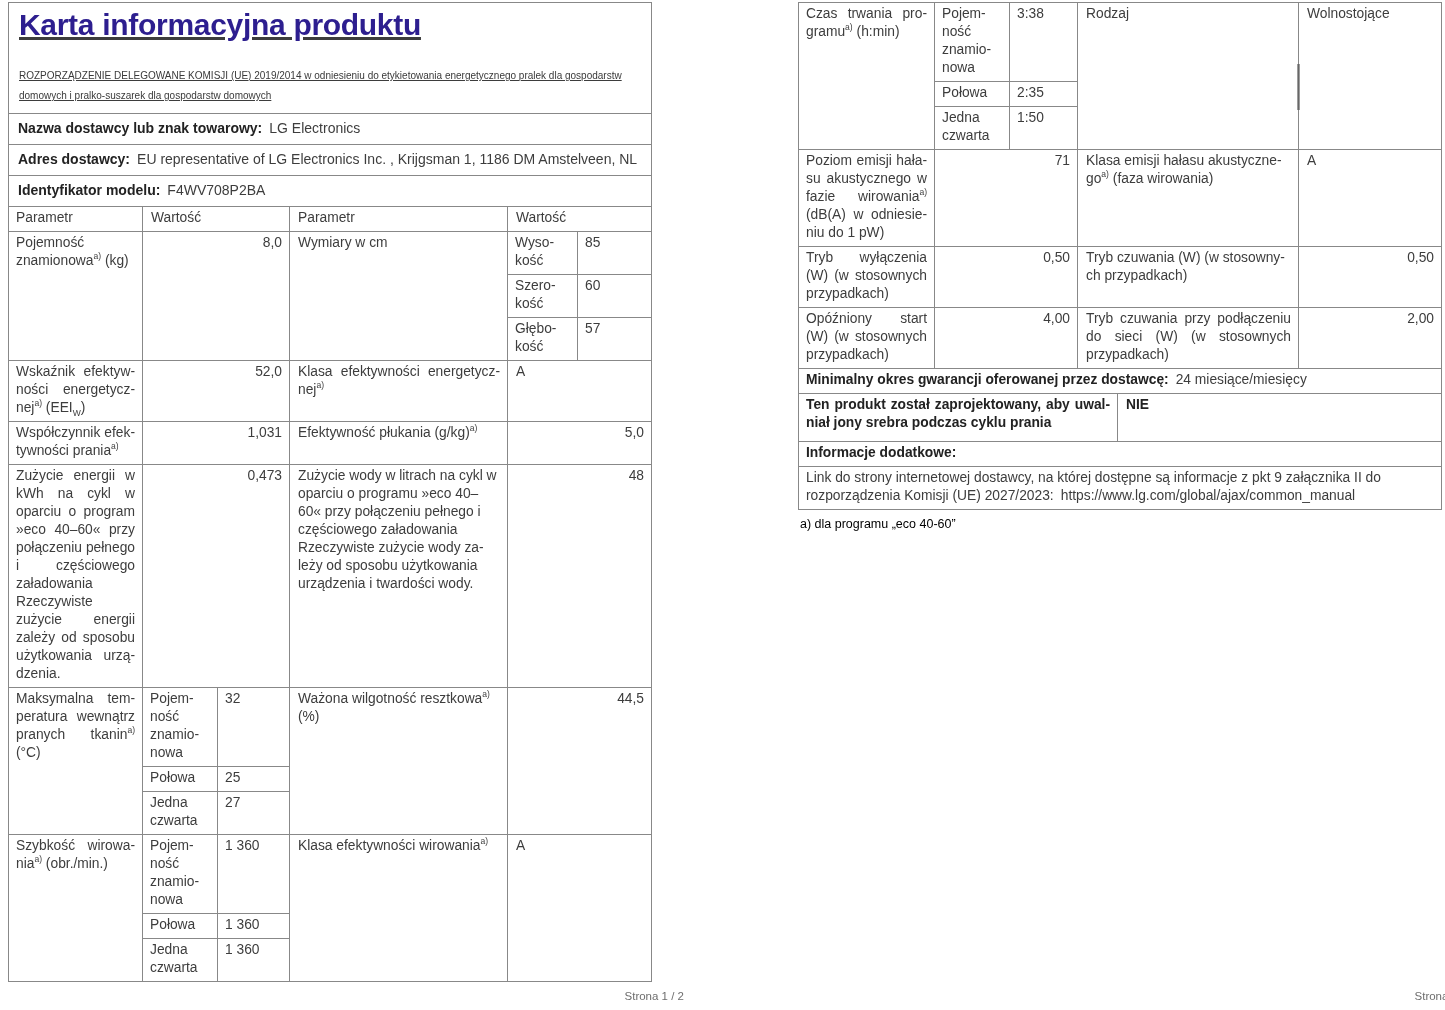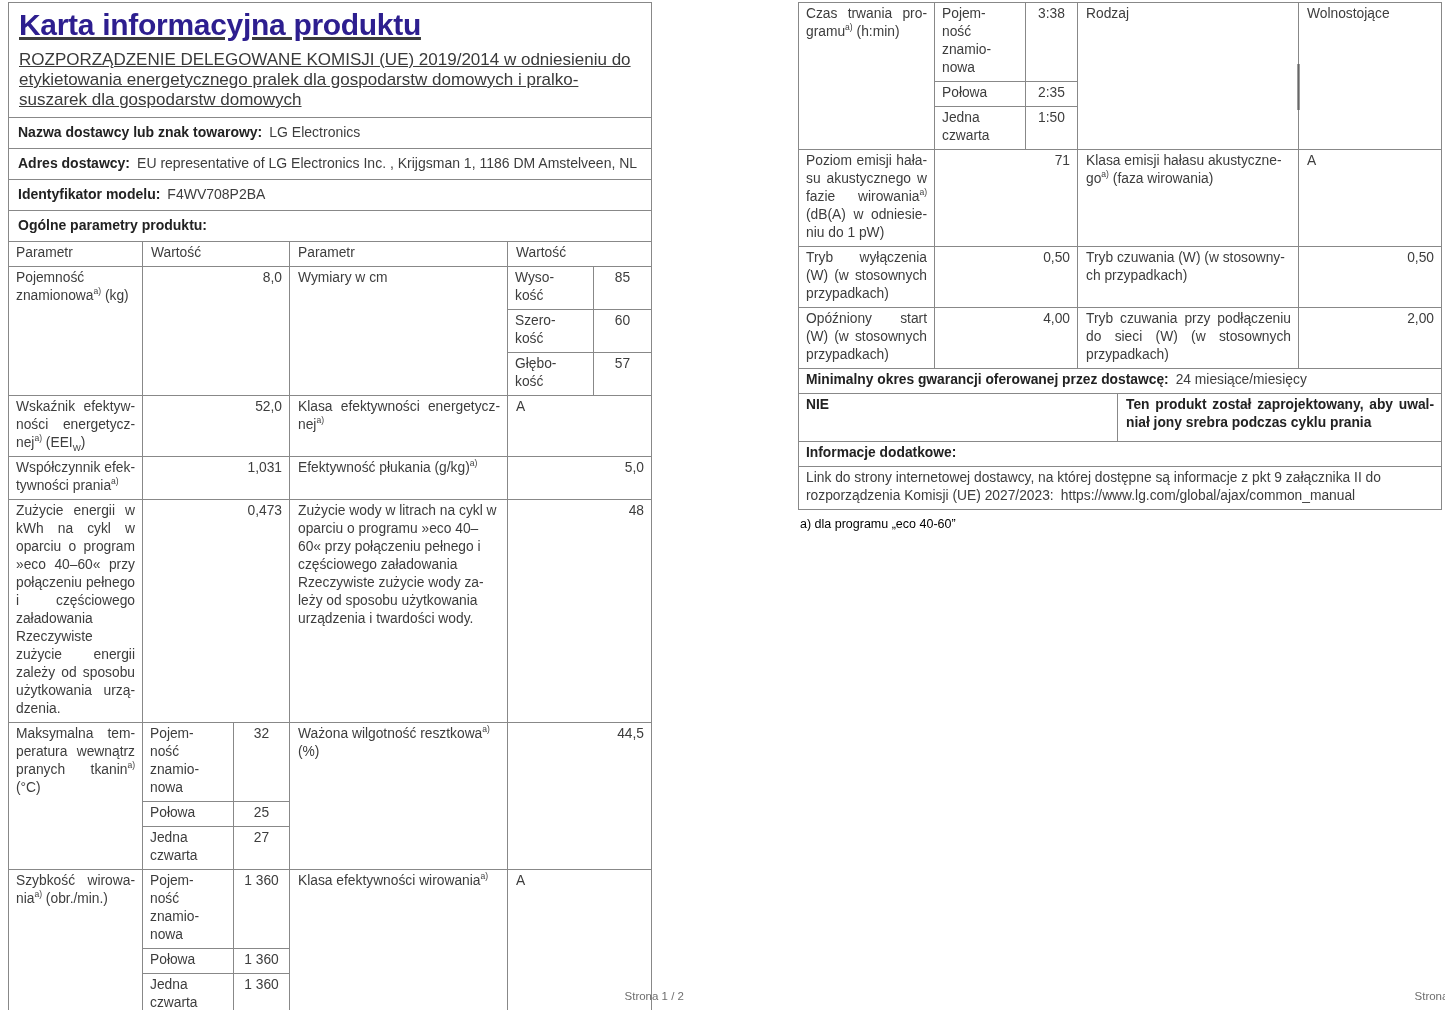--- a/index.html
+++ b/index.html
@@ -26,21 +26,21 @@
   }
   
   .titleblock { padding: 5px 10px 7px; text-decoration: underline; }
   .doc-title {
     font-size: 30px;
     line-height: 34px;
     font-weight: bold;
     letter-spacing: -0.3px;
     color: var(--title);
   }
-  .reg { margin-top: 8px; font-size: 17px; line-height: 20px; color: #3a3a3a; }
+  .reg { margin-top: 24px; font-size: 10px; line-height: 20px; color: #3a3a3a; }
   
   .inforow {
     border-top: 1.5px solid var(--line);
     padding: 5px 9px 6px;
     font-size: 14px;
     line-height: 19px;
   }
   .lbl { font-weight: bold; color: var(--bold); }
   .inforow .ival { margin-left: 7px; }
   
@@ -55,21 +55,21 @@
   .cell.jst { text-align: justify; }
   .cell.nopad { padding: 0; }
   .bold { font-weight: bold; color: var(--bold); }
   .inline-val { margin-left: 7px; font-weight: normal; color: #3d3d3d; }
   
   .srow { display: grid; }
   .srow + .srow { border-top: 1.5px solid var(--line); }
   .s2 .srow { grid-template-columns: 74px 1fr; }
   .s4 .srow { grid-template-columns: 69px 1fr; }
   .srow > div { padding: 2px 7px 4px; }
-  .srow > .sv { border-left: 1.5px solid var(--line); text-align: center; margin-left: 16px; }
+  .srow > .sv { border-left: 1.5px solid var(--line); text-align: left; }
   sup { font-size: 0.62em; line-height: 0; vertical-align: super; }
   sub { font-size: 0.62em; line-height: 0; vertical-align: sub; }
   .footnote { margin-top: 7px; font-size: 12.5px; color: #000000; padding-left: 2px; }
   .pagenum {
     position: absolute;
     top: 990px;
     width: 676px;
     text-align: right;
     font-size: 11.5px;
     color: #6e6e6e;
@@ -96,23 +96,20 @@
 
     <div class="inforow">
       <span class="lbl">Nazwa dostawcy lub znak towarowy:</span><span class="ival">LG Electronics</span>
     </div>
     <div class="inforow">
       <span class="lbl">Adres dostawcy:</span><span class="ival">EU representative of LG Electronics Inc. , Krijgsman 1, 1186 DM Amstelveen, NL</span>
     </div>
     <div class="inforow">
       <span class="lbl">Identyfikator modelu:</span><span class="ival">F4WV708P2BA</span>
     </div>
-    <div class="inforow">
-      <span class="lbl">Ogólne parametry produktu:</span>
-    </div>
 
     <div class="trow">
       <div class="cell">Parametr</div>
       <div class="cell">Wartość</div>
       <div class="cell">Parametr</div>
       <div class="cell">Wartość</div>
     </div>
 
     <div class="trow">
       <div class="cell jst"><span>Pojemność znamio­nowa</span><sup>a)</sup><span> (kg)</span></div>
@@ -240,22 +237,22 @@
       <div class="cell v">4,00</div>
       <div class="cell jst">Tryb czuwania przy podłącze­niu do sieci (W) (w stosownych przypadkach)</div>
       <div class="cell v">2,00</div>
     </div>
 
     <div class="trow full">
       <div class="cell"><span class="bold">Minimalny okres gwarancji oferowanej przez dostawcę:</span><span class="inline-val">24 miesiące/miesięcy</span></div>
     </div>
 
     <div class="trow silver-row">
+      <div class="cell bold jst">Ten produkt został zaprojektowany, aby uwal­niał jony srebra podczas cyklu prania</div>
       <div class="cell bold">NIE</div>
-      <div class="cell bold jst">Ten produkt został zaprojektowany, aby uwal­niał jony srebra podczas cyklu prania</div>
     </div>
 
     <div class="trow full">
       <div class="cell bold">Informacje dodatkowe:</div>
     </div>
 
     <div class="trow full">
       <div class="cell"><span>Link do strony internetowej dostawcy, na której dostępne są informacje z pkt 9 załącznika II do rozporządzenia Komisji (UE) 2027/2023:</span><span class="inline-val">https://www.lg.com/global/ajax/common_manual</span></div>
     </div>
 

